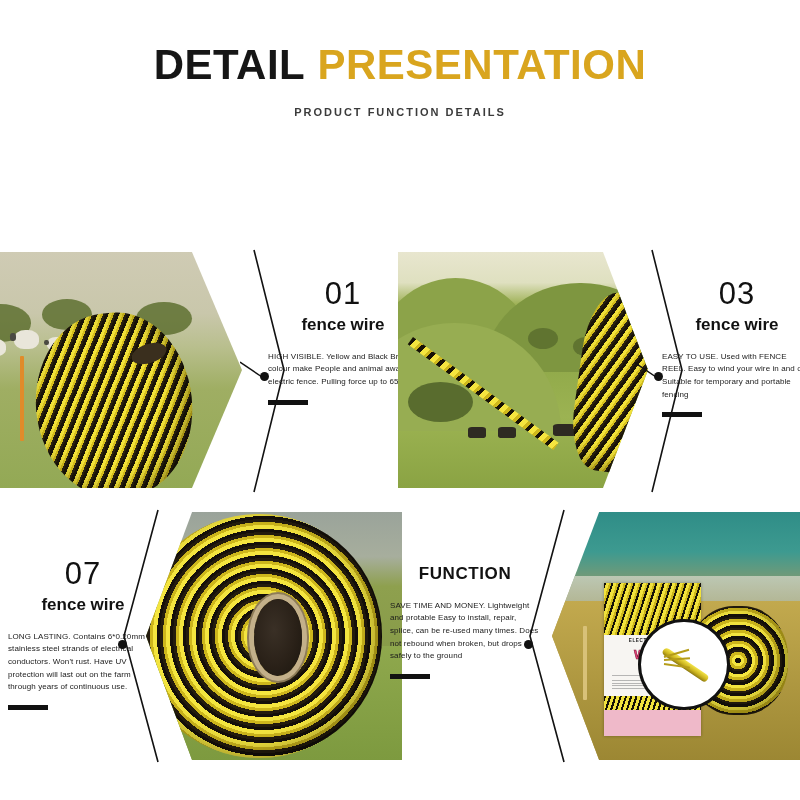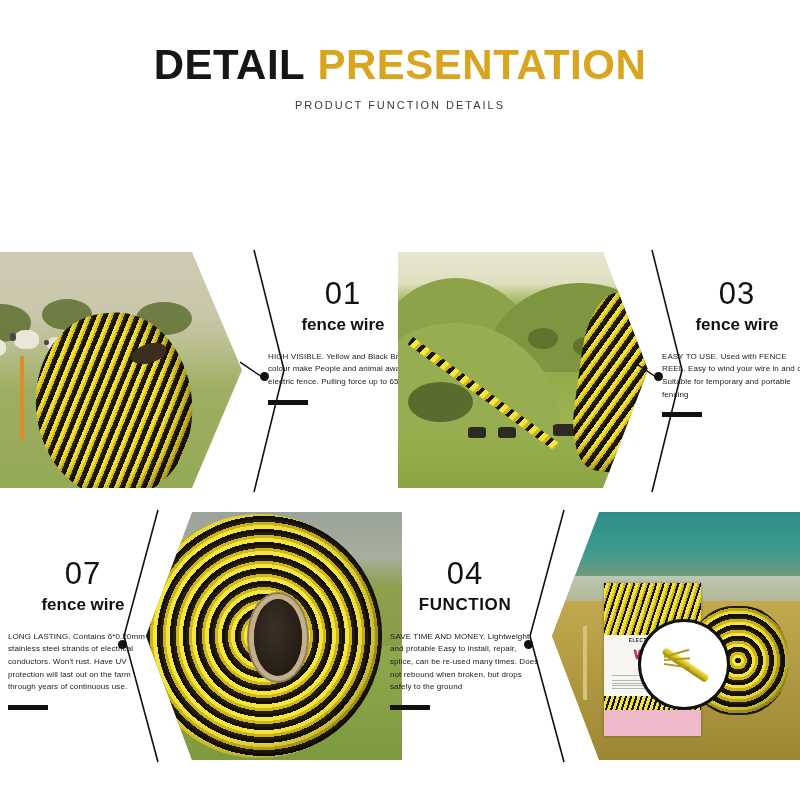--- a/index.html
+++ b/index.html
@@ -30,25 +30,25 @@
   .title {
     font-size: 42px;
     font-weight: 900;
     letter-spacing: 0.5px;
     line-height: 1;
     white-space: nowrap;
   }
   .title .t-dark { color: #161616; }
   .title .t-gold { color: #d9a51e; }
   .subtitle {
-    margin-top: 13px;
+    margin-top: 20px;
     font-size: 11px;
     letter-spacing: 2.0px;
     color: #3b3b3b;
-    font-weight: 400;
+    font-weight: 700;
   }
 
   
   .hexphoto {
     position: absolute;
     overflow: hidden;
   }
   .hexphoto .img {
     position: absolute;
     inset: 0;
@@ -290,21 +290,20 @@
     <div class="wire-roll" style="left:-4%; top:1%; width:96%; height:98%; border-radius:50%;
                 background-image: repeating-radial-gradient(circle at 52% 50%,
                     #15100a 0px, #15100a 3px,
                     #f4e53f 3px, #f4e53f 7px,
                     #cdb61c 7px, #cdb61c 10px,
                     #241c0e 10px, #241c0e 13px);"></div>
     <div class="wire-hole" style="left:42%; top:35%; width:19%; height:31%;"></div>
   </div>
 
   <div class="txtblock ta-center" style="left:390px; top:558px;">
-    <div class="num">04</div>
     <div class="head upper">FUNCTION</div>
     <div class="body ta-left">SAVE TIME AND MONEY. Lightweight and protable Easy to install, repair, splice, can be re-used many times. Does not rebound when broken, but drops safely to the ground</div>
     <div class="rule"></div>
   </div>
 
   <div class="connector" style="left:524px; top:628px; width:40px; height:40px;">
     <div class="cdot" style="left:0px; top:12px;"></div>
   </div>
   <svg class="chev" style="left:516px; top:508px;" width="64" height="256" viewBox="0 0 64 256">
     <polyline points="48,2 14,128 48,254" fill="none" stroke="#121212" stroke-width="1.6"></polyline>

